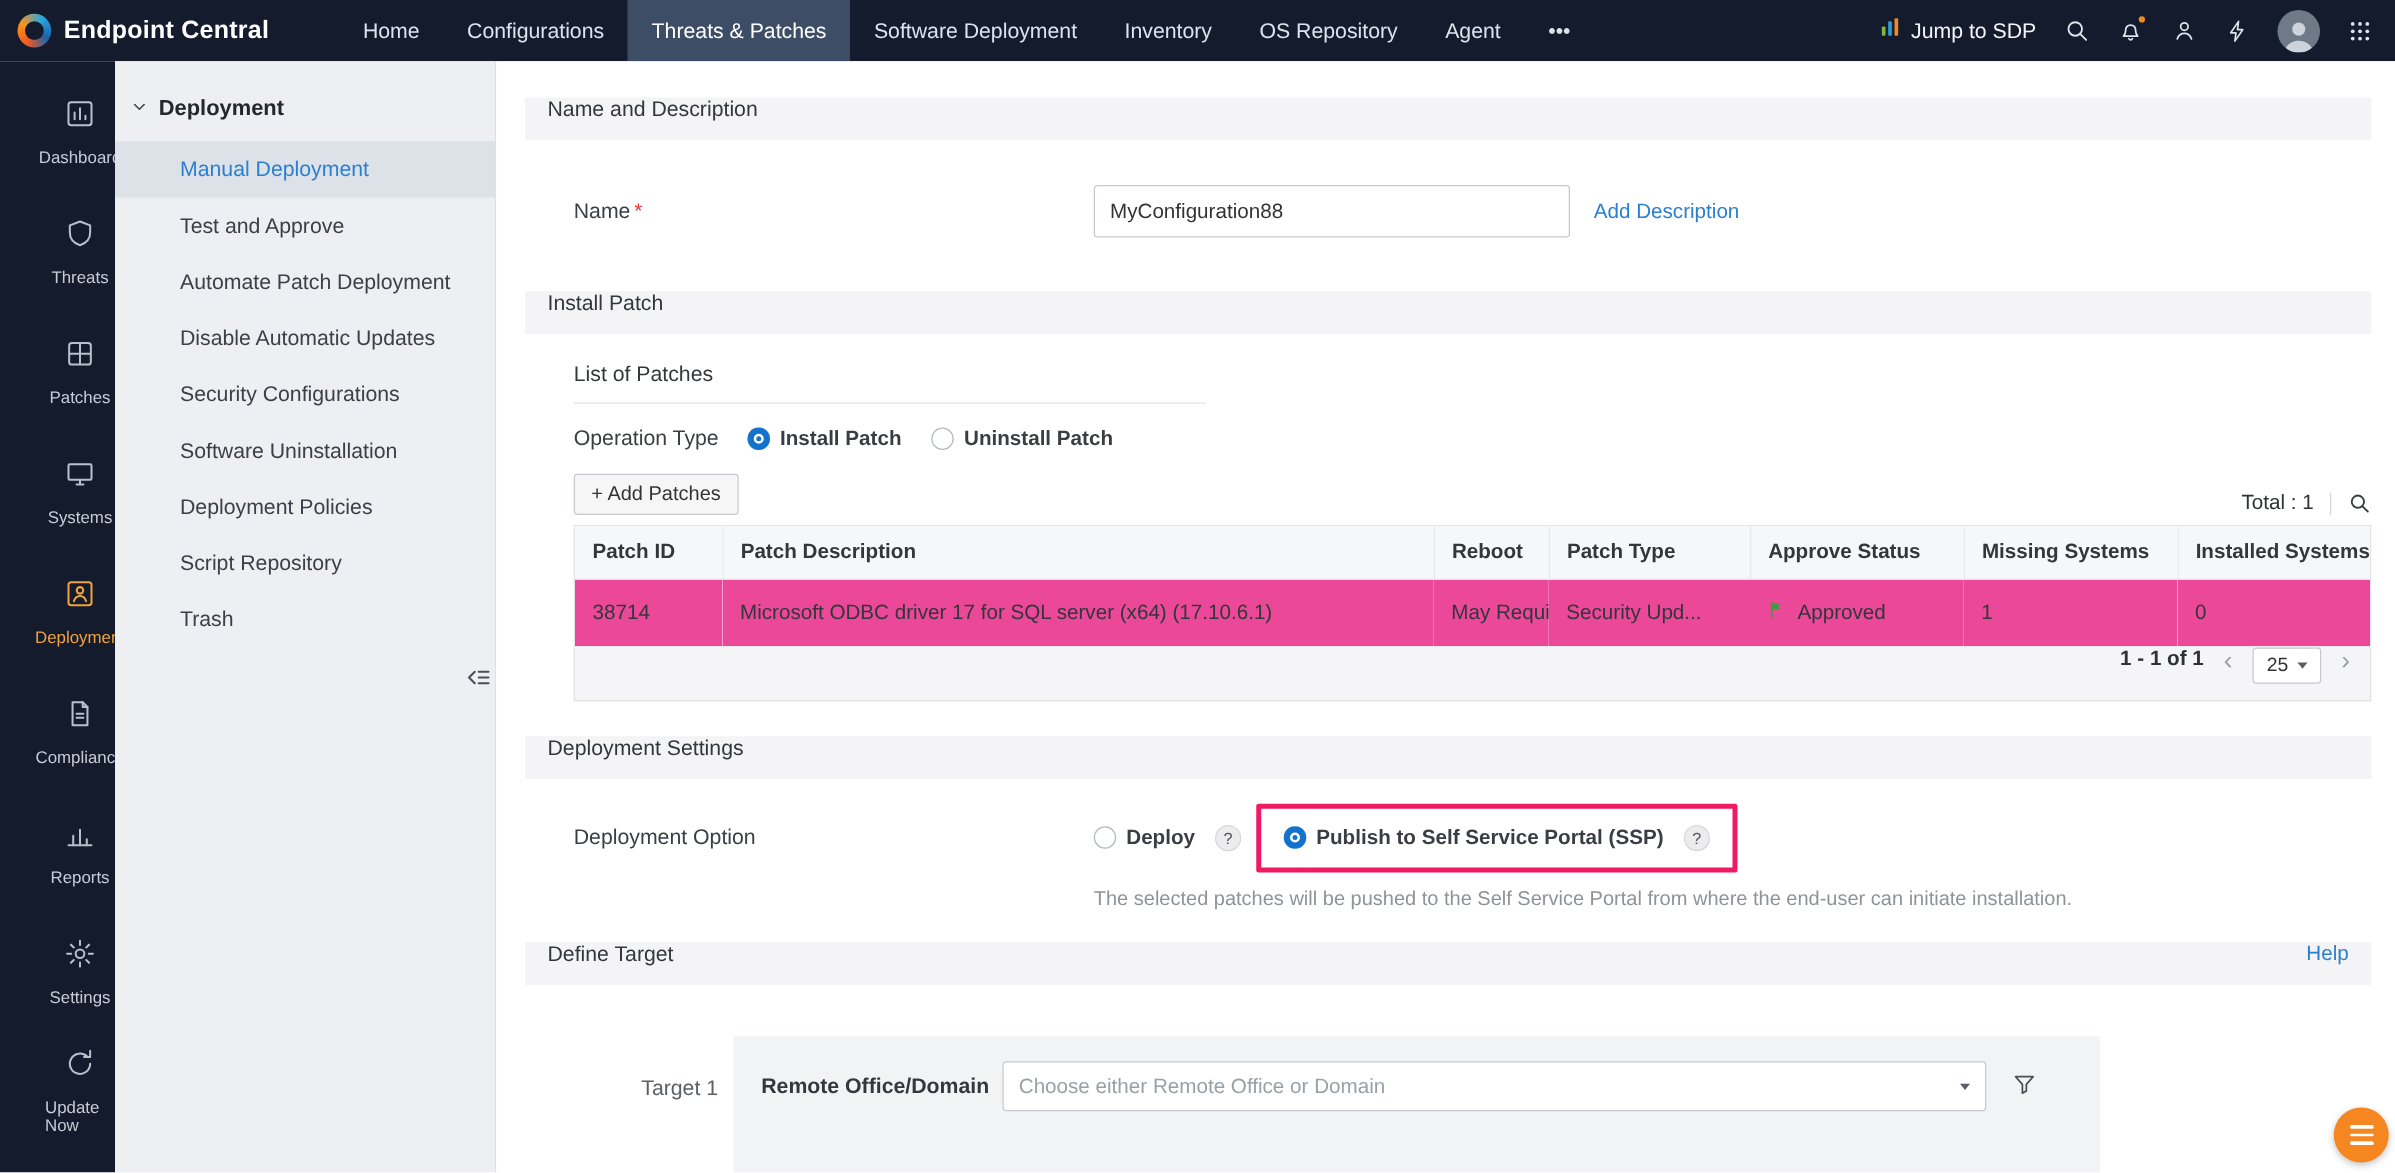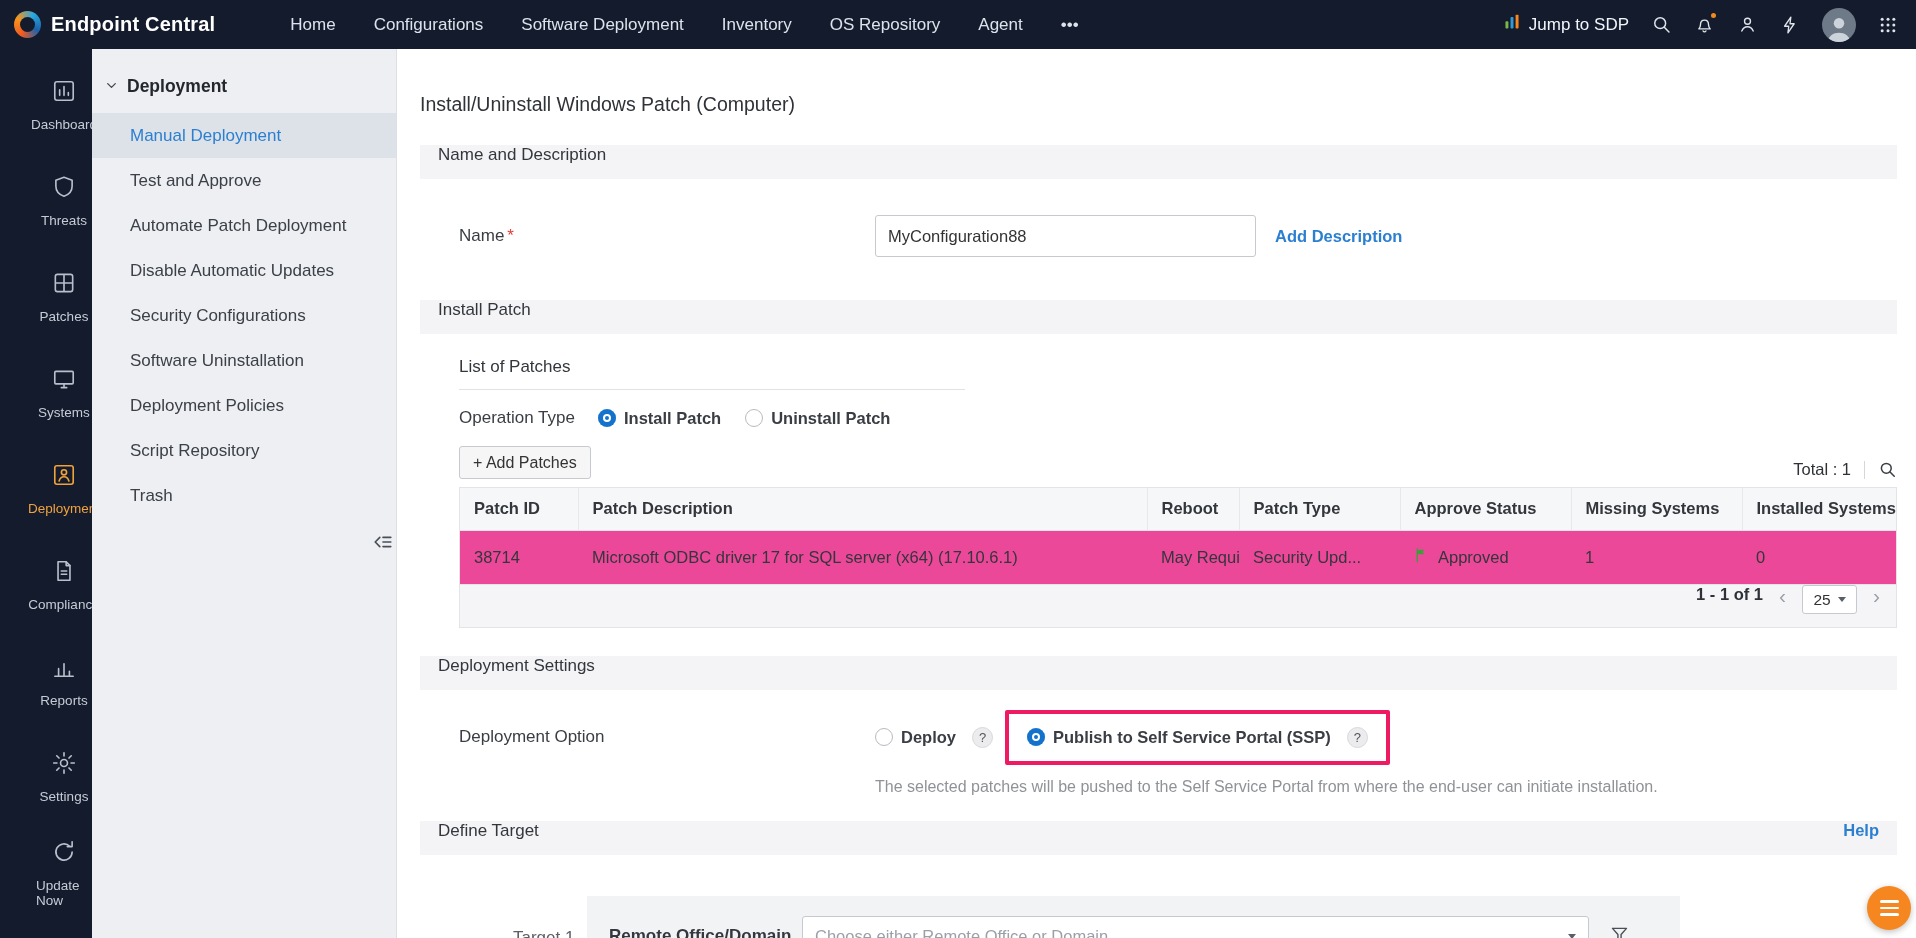--- a/index.html
+++ b/index.html
@@ -32,36 +32,36 @@
   .rail { width:92px; background:#141b2c; padding-top:8px; flex:0 0 92px;padding-left:36px; }
   .rail-item { height:96px; display:flex; flex-direction:column; align-items:center; justify-content:center;
     gap:9px; color:#b8c0cc; cursor:pointer; }
   .rail-item .rlabel { font-size:13.5px; color:#c6ccd6; }
   .rail-item.active, .rail-item.active .rlabel { color:#f0a23d; }
 
   
   .sidebar { width:305px; flex:0 0 305px; background:#edeff2; border-right:1px solid #dcdfe4; position:relative; }
   .sidebar-header { display:flex; align-items:center; gap:9px; padding:27px 0 16px 13px;
     font-size:17.5px; font-weight:bold; color:#23272e; cursor:pointer; }
-  .side-item { height:45px; display:flex; align-items:center; padding-left:38px; font-size:17px; color:#3c4048; cursor:pointer; }
+  .side-item { height:45px; display:flex; align-items:center; padding-left:52px; font-size:17px; color:#3c4048; cursor:pointer; }
   .side-item.active { background:#dde2e9; color:#2b7fd0; }
   .collapse-toggle { position:absolute; right:2px; top:482px; color:#4a4f57; cursor:pointer; }
 
   
   .content { flex:1; padding:0 19px 0 23px; position:relative; overflow:hidden; background:#fff; }
   .page-title { margin-top:44px; font-size:19.5px; font-weight:500; color:#2f3338; }
   .section-bar { height:34px; background:#f4f4f6; display:flex; align-items:flex-start; justify-content:space-between;
     padding:0 18px; font-size:17px; font-weight:500; color:#33373c; }
   .bar-name { margin-top:29px; }
   .bar-install { margin-top:43px; }
   .bar-deploy { margin-top:28px; }
   .bar-target { margin-top:25px; }
   .section-body { padding-left:39px; }
 
-  .link { color:#2b7fd0; cursor:pointer; font-size:16.5px; text-decoration:none;font-weight:bold; }
+  .link { color:#2b7fd0; cursor:pointer; font-size:16.5px; text-decoration:none; }
 
   
   .name-row { margin-top:36px; display:flex; align-items:center; }
   .field-label { width:416px; font-size:17px; color:#3a3e44; }
   .req { color:#e53935; margin-left:3px; }
   .text-input { width:381px; height:42px; border:1px solid #c6c9ce; border-radius:3px; padding:0 12px;
     font-size:16.5px; color:#333; font-family:"Liberation Sans", sans-serif; }
   .add-desc { margin-left:19px; }
 
   
@@ -125,20 +125,21 @@
 <body>
 
 <header class="topnav">
   <div class="brand">
     <span class="logo-swirl"></span>
     <span class="brand-name">Endpoint Central</span>
   </div>
   <nav class="nav-items">
     <span class="nav-item">Home</span>
     <span class="nav-item">Configurations</span>
+    <span class="nav-item active">Threats &amp; Patches</span>
     <span class="nav-item">Software Deployment</span>
     <span class="nav-item">Inventory</span>
     <span class="nav-item">OS Repository</span>
     <span class="nav-item">Agent</span>
     <span class="nav-item">•••</span>
   </nav>
   <div class="nav-right">
     <div class="jump-sdp">
       <span>
         <svg width="18" height="18" viewBox="0 0 22 22">
@@ -282,21 +283,20 @@
     <div class="side-item">Trash</div>
     <span class="collapse-toggle">
       <svg width="22" height="22" viewBox="0 0 24 24" fill="none" stroke="currentColor" stroke-width="1.8" stroke-linecap="round" stroke-linejoin="round">
           <path d="M8.5 7l-5 5 5 5"></path>
           <path d="M12 7h8.5M12 12h8.5M12 17h8.5"></path>
         </svg>
     </span>
   </aside>
 
   <main class="content">
-    <h1 class="page-title">Install/Uninstall Windows Patch (Computer)</h1>
 
     <div class="section-bar bar-name">
       <span>Name and Description</span>
     </div>
     <div class="section-body">
       <div class="name-row">
         <span class="field-label">
           <span>Name</span><span class="req">*</span>
         </span>
         <input class="text-input" type="text" value="MyConfiguration88" style="">

